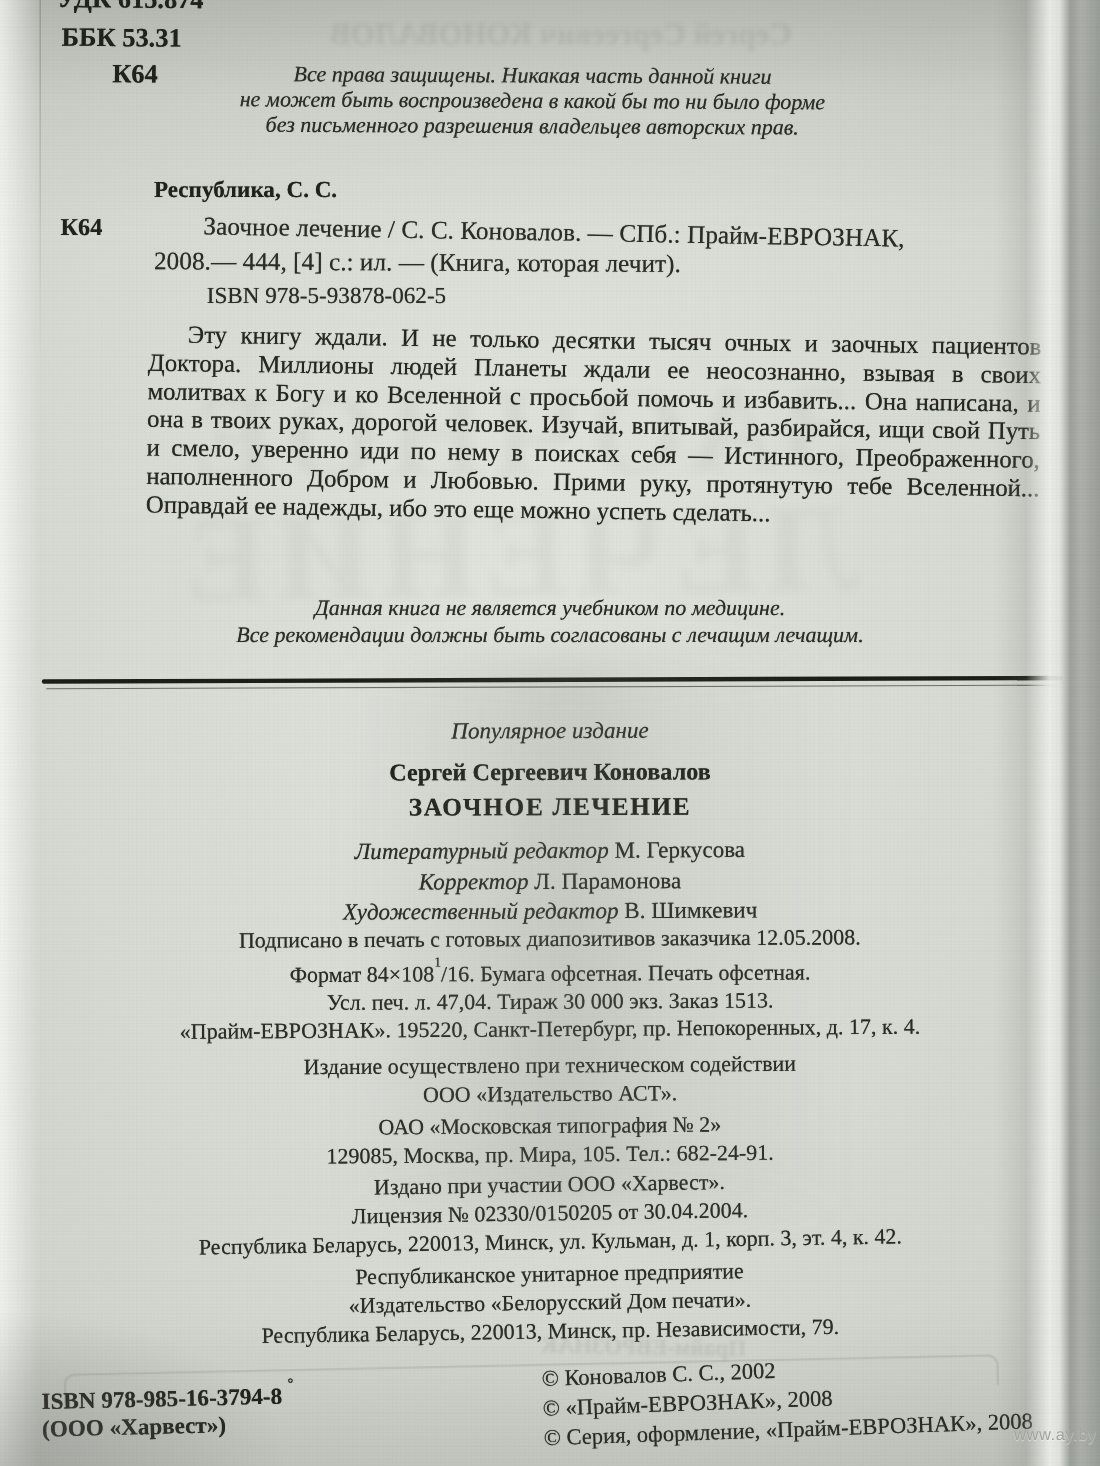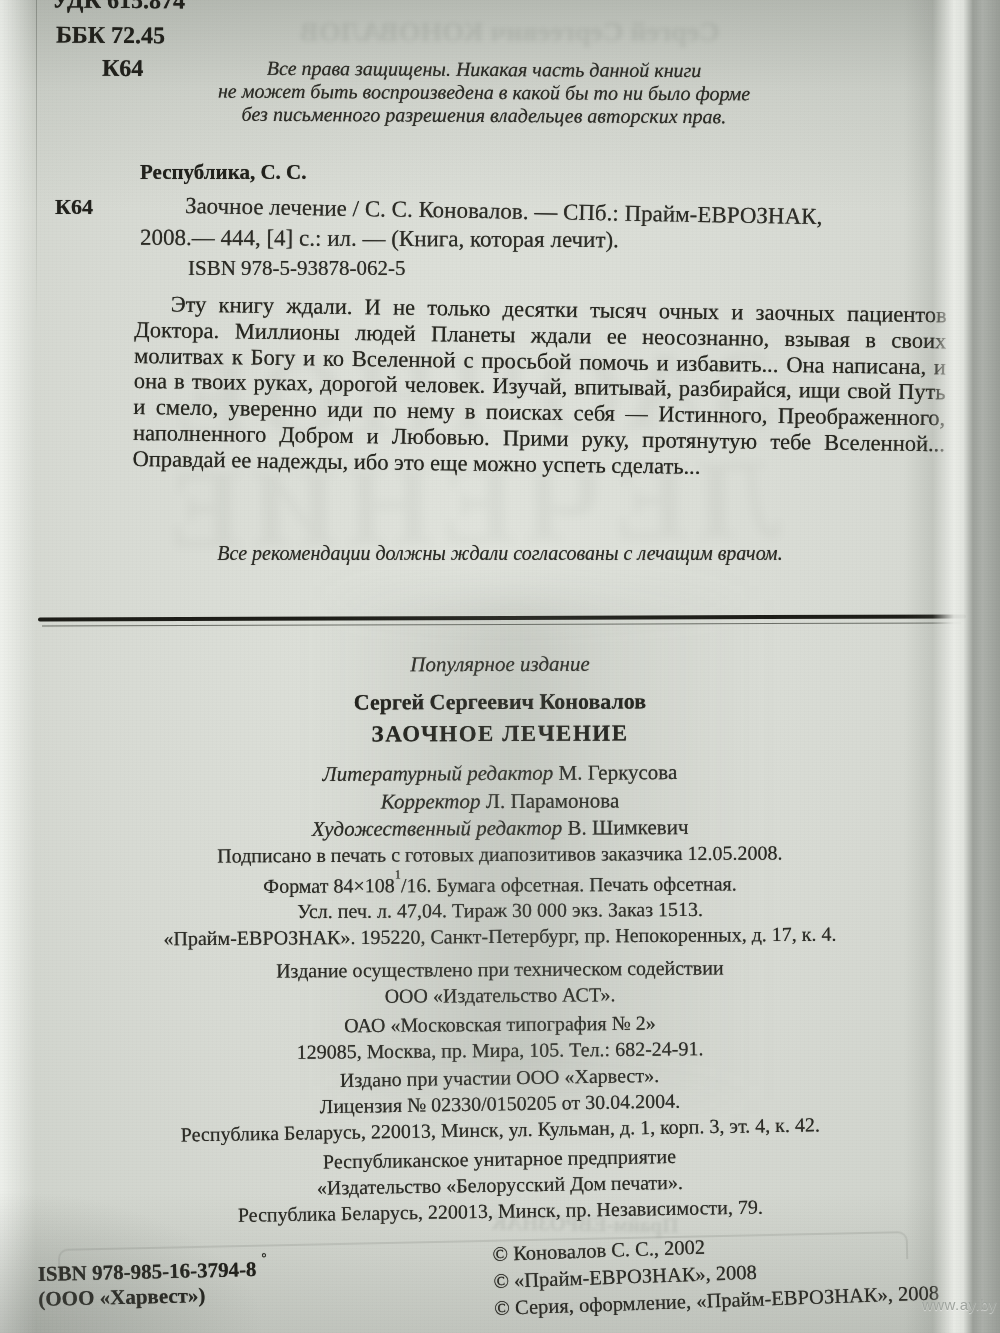--- a/index.html
+++ b/index.html
@@ -73,39 +73,40 @@
 
 <div class="photo">
 
   <div class="ghost g-author txt">Сергей Сергеевич КОНОВАЛОВ</div>
   <div class="ghost g-word1">ЗАОЧНОЕ</div>
   <div class="ghost g-word2">ЛЕЧЕНИЕ</div>
   <div class="ghost g-pub txt">Прайм-ЕВРОЗНАК</div>
   <div class="ghost-frame"></div>
 
   <div class="txt b udc">УДК 615.874</div>
-  <div class="txt b bbk">ББК 72.45</div>
+  <div class="txt b bbk">ББК 53.31</div>
   <div class="txt b k64a">К64</div>
 
   <div class="rights c">
     <div class="i txt" style="position:static">Все права защищены. Никакая часть данной книги</div>
     <div class="i txt" style="position:static">не может быть воспроизведена в какой бы то ни было форме</div>
     <div class="i txt" style="position:static">без письменного разрешения владельцев авторских прав.</div>
   </div>
 
   <div class="txt b card-author">Республика, С. С.</div>
   <div class="txt b card-k64">К64</div>
   <div class="txt card-title1">Заочное лечение / С. С. Коновалов. — СПб.: Прайм-ЕВРОЗНАК,</div>
   <div class="txt card-title2">2008.— 444, [4] с.: ил. — (Книга, которая лечит).</div>
   <div class="txt card-isbn">ISBN 978-5-93878-062-5</div>
 
   <div class="annot">Эту книгу ждали. И не только десятки тысяч очных и заочных пациентов Доктора. Миллионы людей Планеты ждали ее неосознанно, взывая в своих молитвах к Богу и ко Вселенной с просьбой помочь и избавить... Она написана, и она в твоих руках, дорогой человек. Изучай, впитывай, разбирайся, ищи свой Путь и смело, уверенно иди по нему в поисках себя — Истинного, Преображенного, наполненного Добром и Любовью. Прими руку, протянутую тебе Вселенной... Оправдай ее надежды, ибо это еще можно успеть сделать...</div>
 
   <div class="disc c">
-    <div class="i txt" style="position:static">Все рекомендации должны ждали согласованы с лечащим врачом.</div>
+    <div class="i txt" style="position:static">Данная книга не является учебником по медицине.</div>
+    <div class="i txt" style="position:static">Все рекомендации должны быть согласованы с лечащим лечащим.</div>
   </div>
 
   <div class="rule">
     <div class="thick"></div>
     <div class="thin"></div>
   </div>
 
   <div class="edition c i txt">Популярное издание</div>
   <div class="fullname c b txt">Сергей Сергеевич Коновалов</div>
   <div class="booktitle c b txt">ЗАОЧНОЕ  ЛЕЧЕНИЕ</div>

